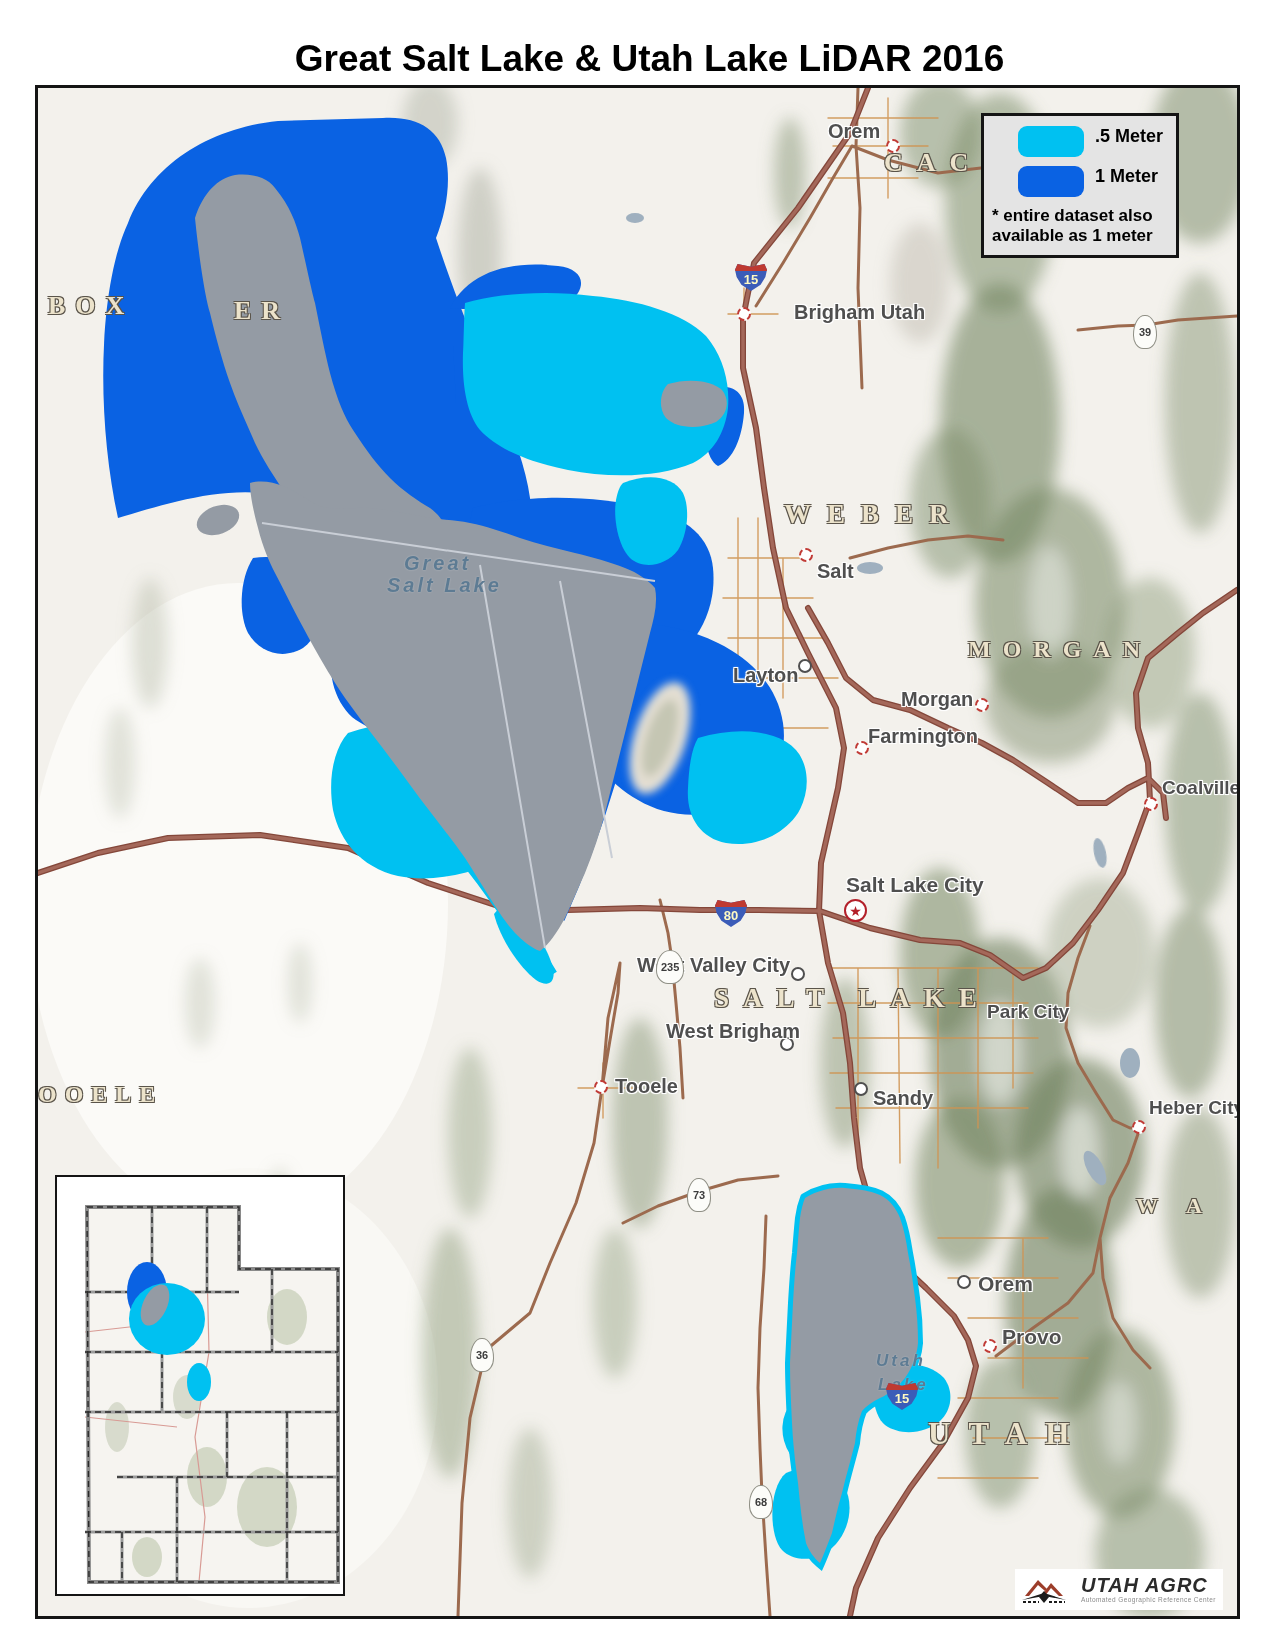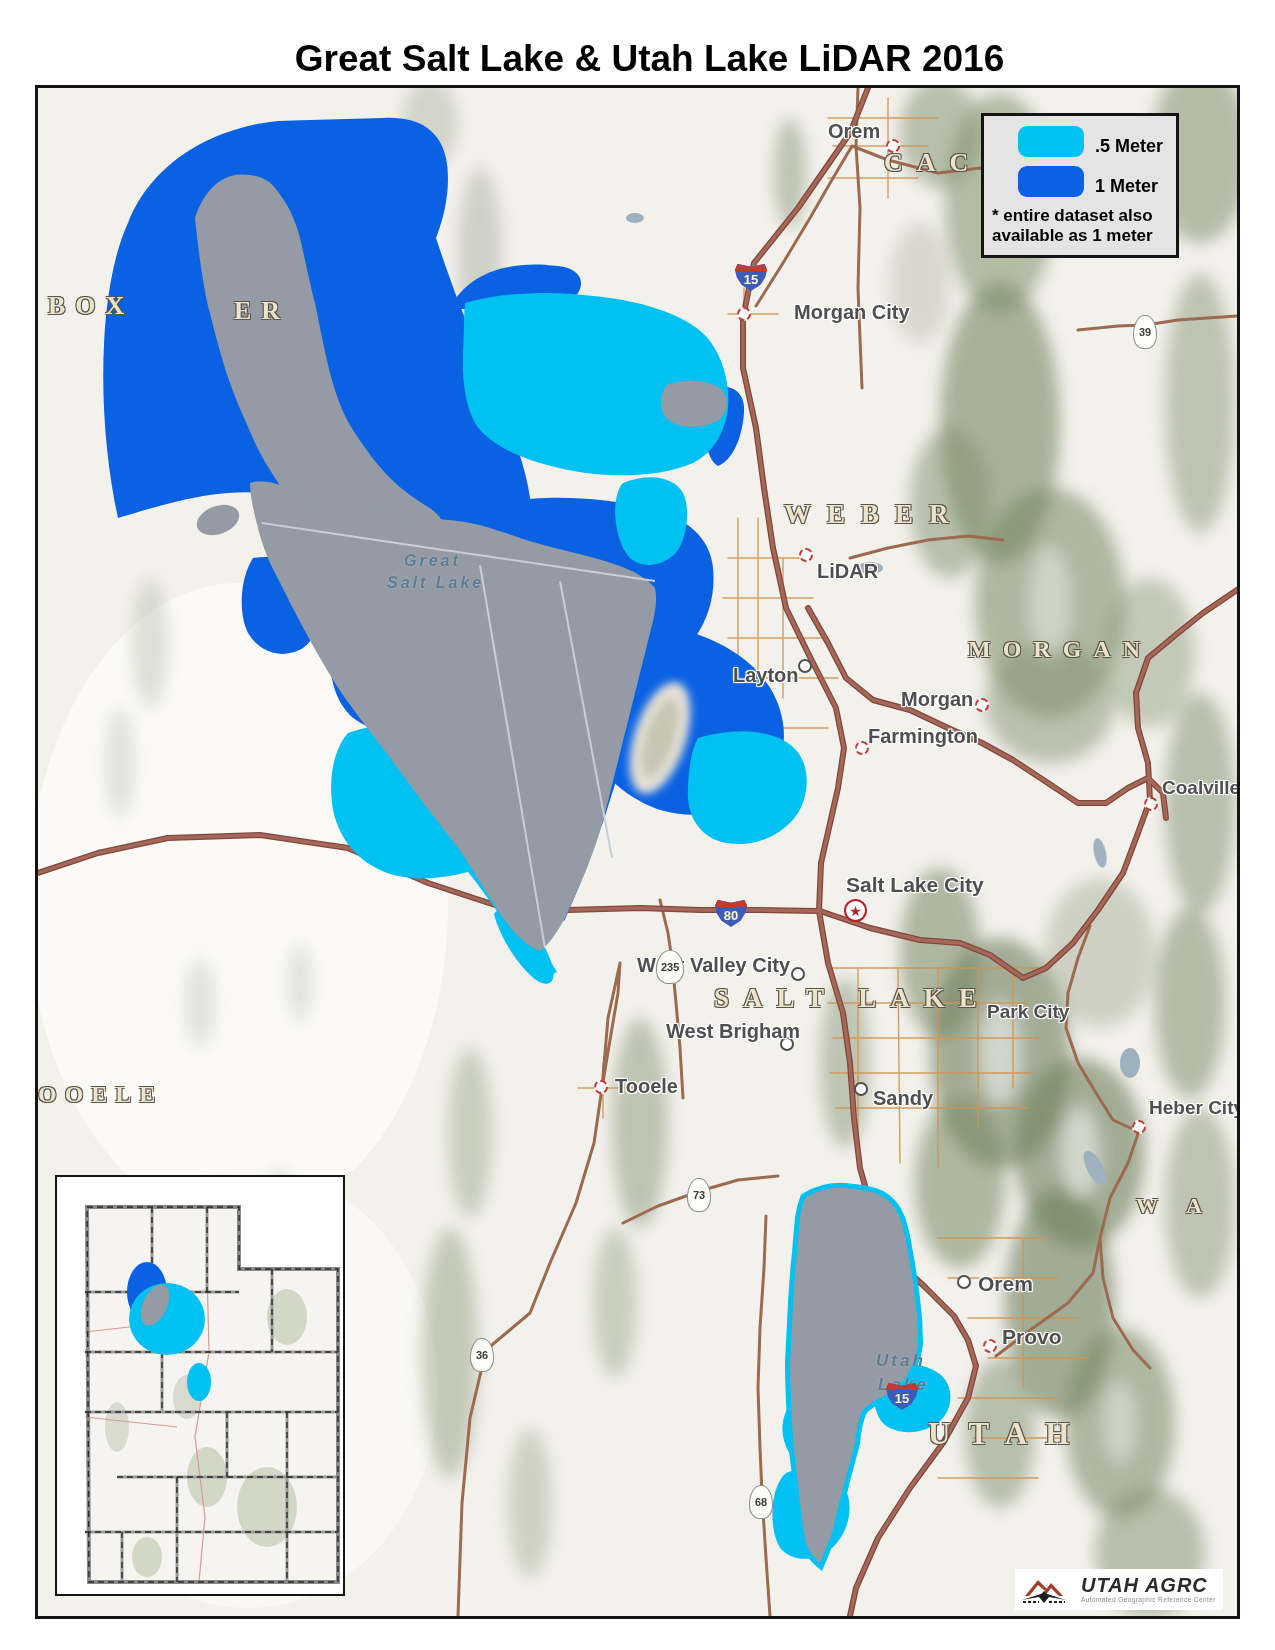--- a/index.html
+++ b/index.html
@@ -10,21 +10,21 @@
   
   #map{position:absolute;left:35px;top:85px;width:1199px;height:1528px;border:3px solid #141414;
        background:#f3f1ec;overflow:hidden;}
   #map svg.canvas{position:absolute;left:0;top:0;}
   
   .city{position:absolute;font-weight:bold;font-size:20px;color:#4f4f4f;white-space:nowrap;
         text-shadow:-1px -1px 0 #fff,1px -1px 0 #fff,-1px 1px 0 #fff,1px 1px 0 #fff,0 0 3px #fff;}
   .county{position:absolute;font-family:"Liberation Serif",serif;font-weight:bold;color:#ece3cb;
         white-space:nowrap;
         text-shadow:-1px -1px 0 #5a544a,1px -1px 0 #5a544a,-1px 1px 0 #5a544a,1px 1px 0 #5a544a;}
-  .lakelabel{position:absolute;font-weight:bold;font-style:italic;font-size:16px;color:#5d7b93;
+  .lakelabel{position:absolute;font-weight:bold;font-style:italic;font-size:20px;color:#5d7b93;
         letter-spacing:3px;white-space:nowrap;
         text-shadow:0 0 2px rgba(255,255,255,.35);}
   
   .mk{position:absolute;box-sizing:border-box;border-radius:50%;background:#fff;}
   .mk.red{width:14px;height:14px;border:2.5px dashed #c03a35;}
   .mk.gray{width:14px;height:14px;border:2.5px solid #4f4f4f;}
   .mk.dot{width:8px;height:8px;background:#5d5d5d;}
   .mk.capital{width:23px;height:23px;border:2px solid #b3202a;color:#b3202a;
         font-size:14px;line-height:20px;text-align:center;}
   
@@ -33,21 +33,21 @@
         clip-path:polygon(8% 4%,50% 13%,92% 4%,100% 24%,95% 50%,80% 78%,50% 100%,20% 78%,5% 50%,0 24%);}
   .shield.i .itop{position:absolute;top:0;left:0;right:0;height:8px;background:#bf3a31;}
   .shield.i .inum{position:absolute;top:9px;left:0;right:0;text-align:center;color:#fef9c3;
         font-weight:bold;font-size:13px;}
   .shield.s{min-width:24px;height:21px;background:#fcfcf9;border:1px solid #8f8f85;
         border-radius:48% 48% 42% 42% / 58% 58% 40% 40%;color:#3c3c3c;font-weight:bold;font-size:11px;
         display:flex;align-items:center;justify-content:center;padding:16px 4px;}
   
   #legend{position:absolute;left:943px;top:25px;width:198px;box-sizing:border-box;background:#e4e4e4;
         border:3px solid #141414;padding:10px 8px 8px 8px;}
-  .leg-row{display:flex;align-items:flex-end;margin:0 0 9px 26px;}
+  .leg-row{display:flex;align-items:flex-start;margin:0 0 9px 26px;}
   .leg-sw{width:66px;height:31px;border-radius:9px;margin-right:11px;flex:0 0 auto;}
   .leg-sw.half{background:#00c1f1;}
   .leg-sw.one{background:#0a62e3;}
   .leg-label{font-weight:bold;font-size:18px;color:#000;}
   .leg-note{font-weight:bold;font-size:17px;color:#000;line-height:1.2;margin-top:4px;}
   
   #inset{position:absolute;left:17px;top:1087px;width:286px;height:417px;background:#fff;
         border:2px solid #141414;}
   
   #logo{position:absolute;left:977px;top:1481px;width:208px;height:41px;background:#fff;
@@ -306,22 +306,22 @@
     <span class="mk gray" style="left:742px;top:949px"></span>
     <span class="mk gray" style="left:816px;top:994px"></span>
     <span class="mk red" style="left:556px;top:992px"></span>
     <span class="mk dot" style="left:1018px;top:923px"></span>
     <span class="mk red" style="left:1106px;top:709px"></span>
     <span class="mk red" style="left:1094px;top:1032px"></span>
     <span class="mk gray" style="left:919px;top:1187px"></span>
     <span class="mk red" style="left:945px;top:1251px"></span>
 
     <span class="city" style="left:790px;top:32px">Orem</span>
-    <span class="city" style="left:756px;top:213px">Morgan City</span>
-    <span class="city" style="left:779px;top:472px">LiDAR</span>
+    <span class="city" style="left:756px;top:213px">Brigham Utah</span>
+    <span class="city" style="left:779px;top:472px">Salt</span>
     <span class="city" style="left:695px;top:576px">Layton</span>
     <span class="city" style="left:863px;top:600px">Morgan</span>
     <span class="city" style="left:830px;top:637px">Farmington</span>
     <span class="city" style="left:808px;top:785px;font-size:21px">Salt Lake City</span>
     <span class="city" style="left:599px;top:866px">West Valley City</span>
     <span class="city" style="left:628px;top:932px">West Brigham</span>
     <span class="city" style="left:835px;top:999px">Sandy</span>
     <span class="city" style="left:577px;top:987px">Tooele</span>
     <span class="city" style="left:949px;top:913px;font-size:19px">Park City</span>
     <span class="city" style="left:1124px;top:689px;font-size:19px">Coalville</span>

